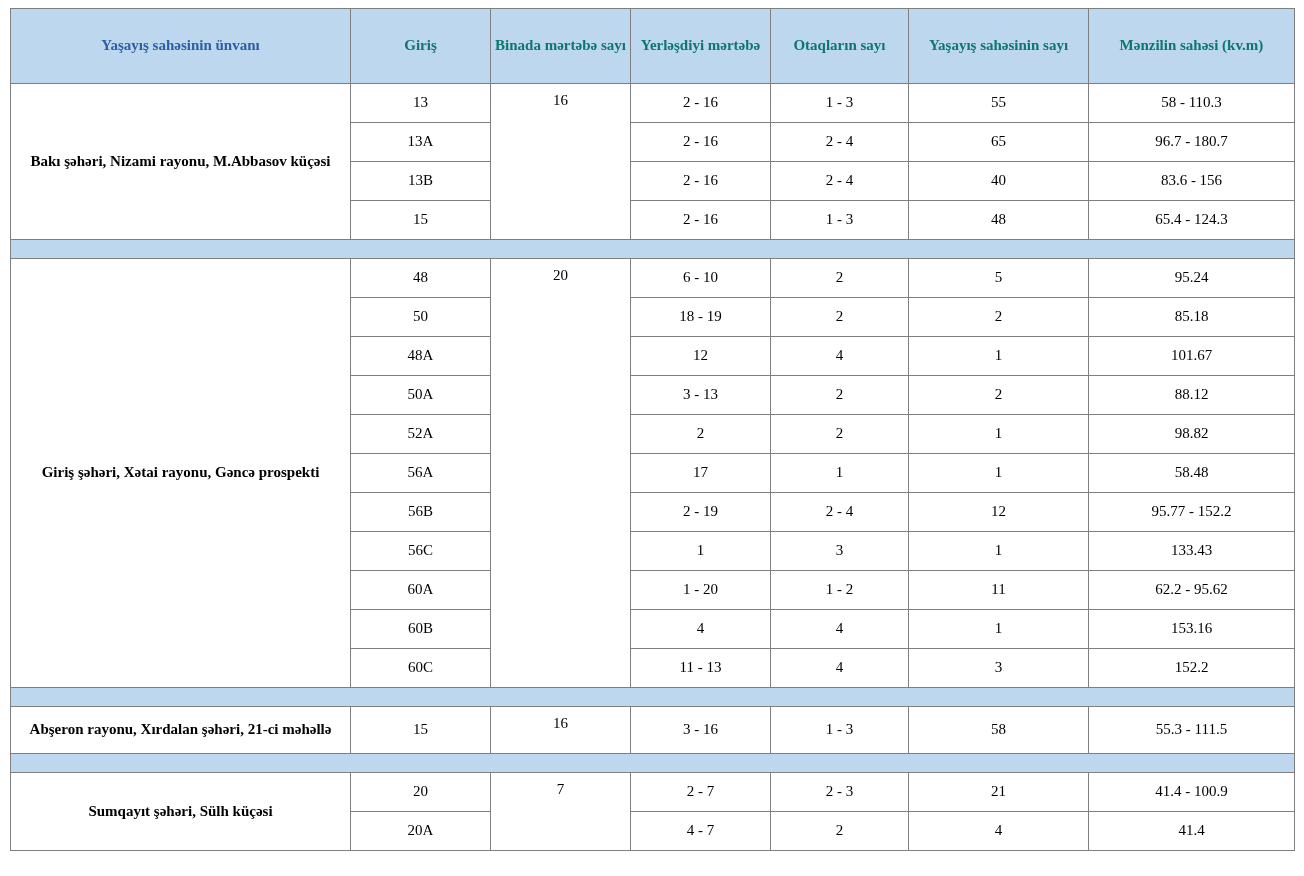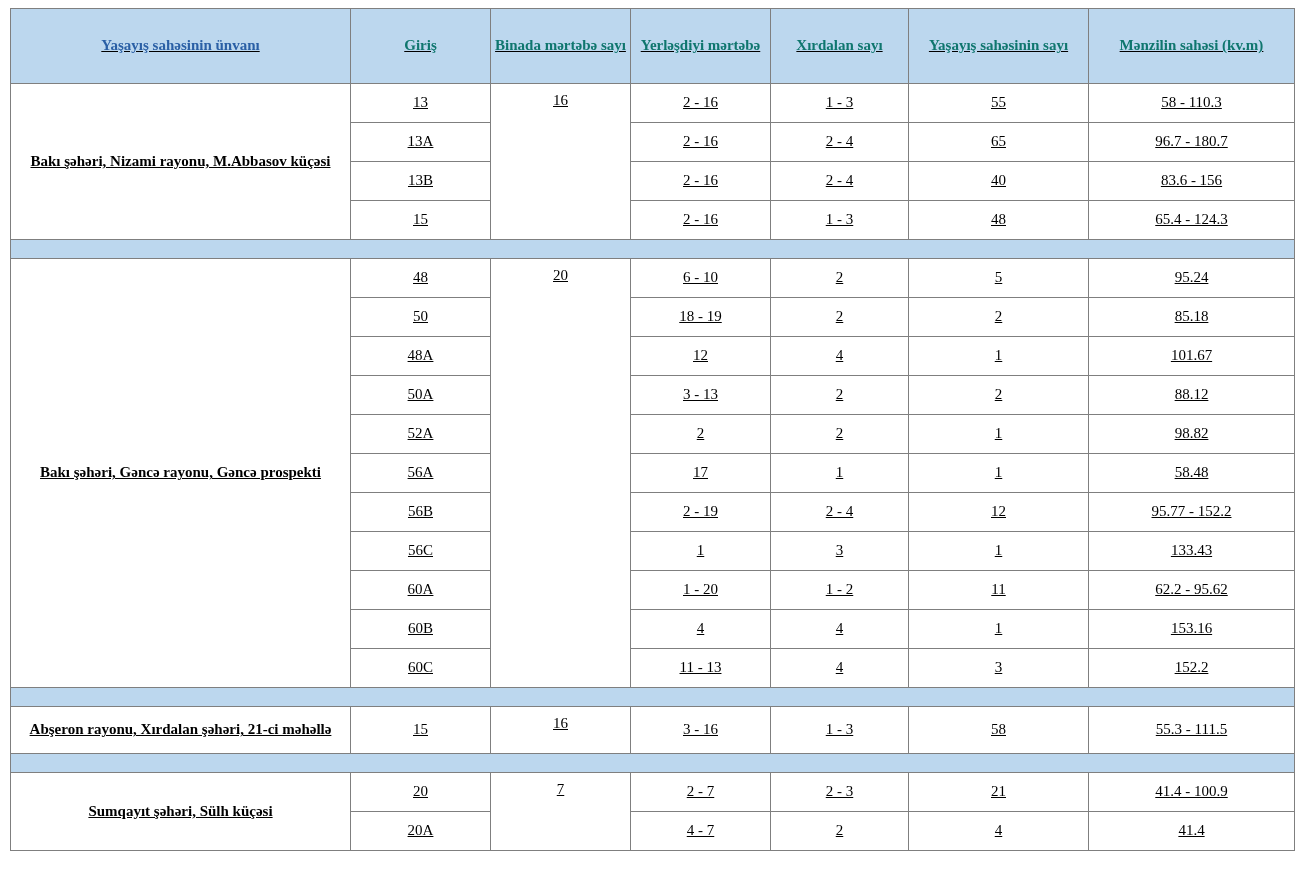--- a/index.html
+++ b/index.html
@@ -11,21 +11,20 @@
     width: 1304px;
     height: 876px;
     font-family: "Liberation Serif", "DejaVu Serif", serif;
     color: #000000;
   }
   .sheet {
     width: 1304px;
     height: 840px;
     box-sizing: border-box;
     padding: 8px 10px 0 10px;
-    text-decoration: underline;
   }
   table.reg {
     border-collapse: collapse;
     width: 1284px;
     table-layout: fixed;
   }
   table.reg td, table.reg th {
     border: 1px solid #7f7f7f;
     padding: 0;
     vertical-align: middle;
@@ -85,21 +84,21 @@
       <col class="c-rooms">
       <col class="c-count">
       <col class="c-area">
     </colgroup>
     <thead>
       <tr>
         <th class="addr-head">Yaşayış sahəsinin ünvanı</th>
         <th>Giriş</th>
         <th>Binada mərtəbə sayı</th>
         <th>Yerləşdiyi mərtəbə</th>
-        <th>Xırdalan sayı</th>
+        <th>Otaqların sayı</th>
         <th>Yaşayış sahəsinin sayı</th>
         <th>Mənzilin sahəsi (kv.m)</th>
       </tr>
     </thead>
     <tbody id="tbody">
         <tr>
           <td class="addr" rowspan="4">Bakı şəhəri, Nizami rayonu, M.Abbasov küçəsi</td>
           <td class="cell">13</td>
           <td class="cell" rowspan="4" style="vertical-align: top; padding-top: 8px;">16</td>
           <td class="cell">2 - 16</td>
@@ -125,21 +124,21 @@
           <td class="cell">15</td>
           <td class="cell">2 - 16</td>
           <td class="cell">1 - 3</td>
           <td class="cell">48</td>
           <td class="cell">65.4 - 124.3</td>
         </tr>
         <tr class="spacer">
           <td colspan="7"></td>
         </tr>
         <tr>
-          <td class="addr" rowspan="11">Bakı şəhəri, Gəncə rayonu, Gəncə prospekti</td>
+          <td class="addr" rowspan="11">Giriş şəhəri, Xətai rayonu, Gəncə prospekti</td>
           <td class="cell">48</td>
           <td class="cell" rowspan="11" style="vertical-align: top; padding-top: 8px;">20</td>
           <td class="cell">6 - 10</td>
           <td class="cell">2</td>
           <td class="cell">5</td>
           <td class="cell">95.24</td>
         </tr>
         <tr>
           <td class="cell">50</td>
           <td class="cell">18 - 19</td>

